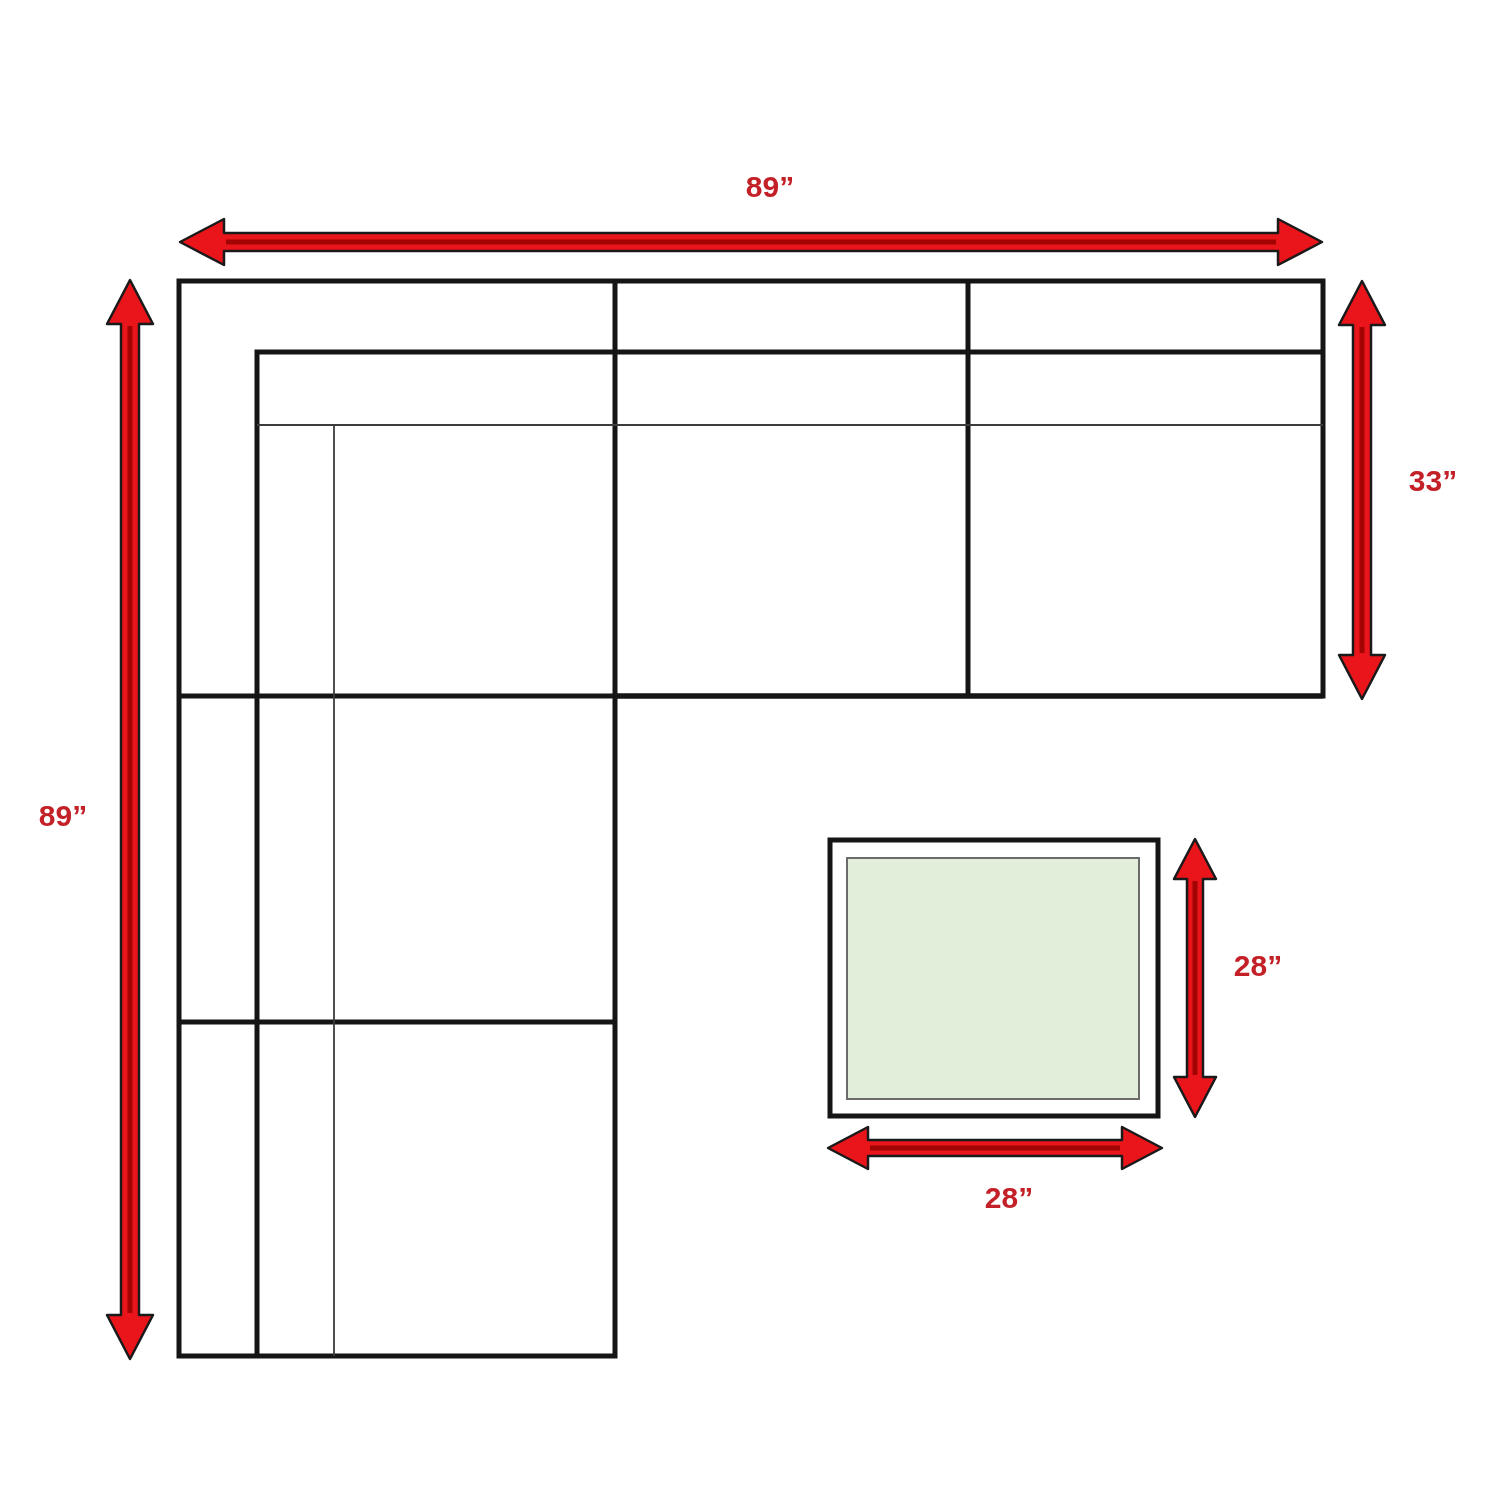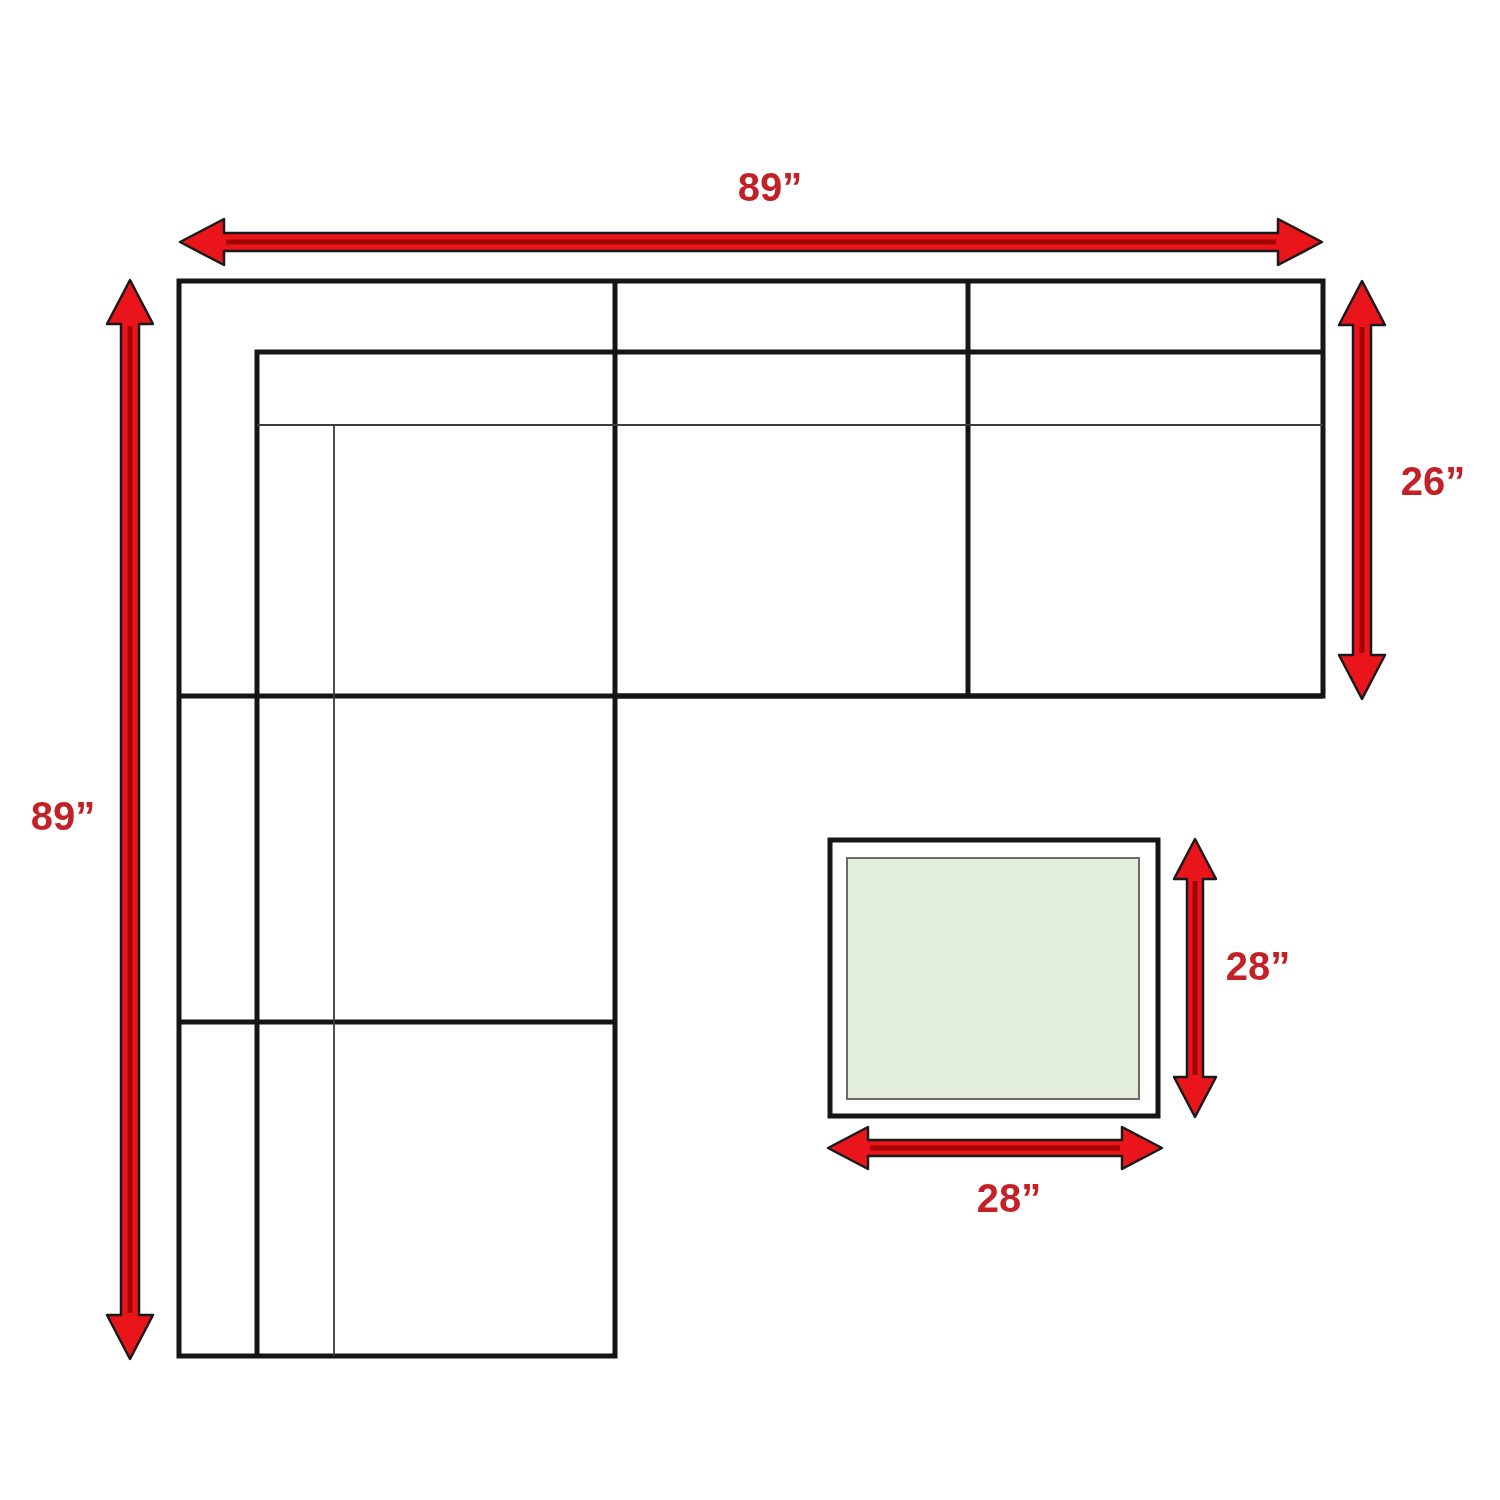--- a/index.html
+++ b/index.html
@@ -50,21 +50,21 @@
   }
   .ottoman-inner {
     fill: var(--ottoman-fill, #e3eeda);
     stroke: #6b6b6b;
     stroke-width: 2;
   }
   .dim-label {
     position: absolute;
     transform: translate(-50%, -50%);
     font-weight: bold;
-    font-size: 40px;
+    font-size: 30px;
     line-height: 1;
     color: var(--label-text, #c32127);
     white-space: nowrap;
   }
 </style>
 </head>
 <body>
 
 <div class="canvas">
 
@@ -108,19 +108,19 @@
     <g>
       <polygon class="arrow" points="828,1148 868,1127 868,1140 1122,1140 1122,1127 1162,1148 1122,1169 1122,1156 868,1156 868,1169"></polygon>
       <path class="arrow-core" d="M870,1148 L1120,1148"></path>
     </g>
   </svg>
 
   <div class="dim-label" style="left:770px; top:187px;">89”</div>
 
   <div class="dim-label" style="left:63px; top:816px;">89”</div>
 
-  <div class="dim-label" style="left:1433px; top:481px;">26”</div>
+  <div class="dim-label" style="left:1433px; top:481px;">33”</div>
 
   <div class="dim-label" style="left:1258px; top:966px;">28”</div>
 
   <div class="dim-label" style="left:1009px; top:1198px;">28”</div>
 
 </div>
 
 </body></html>

